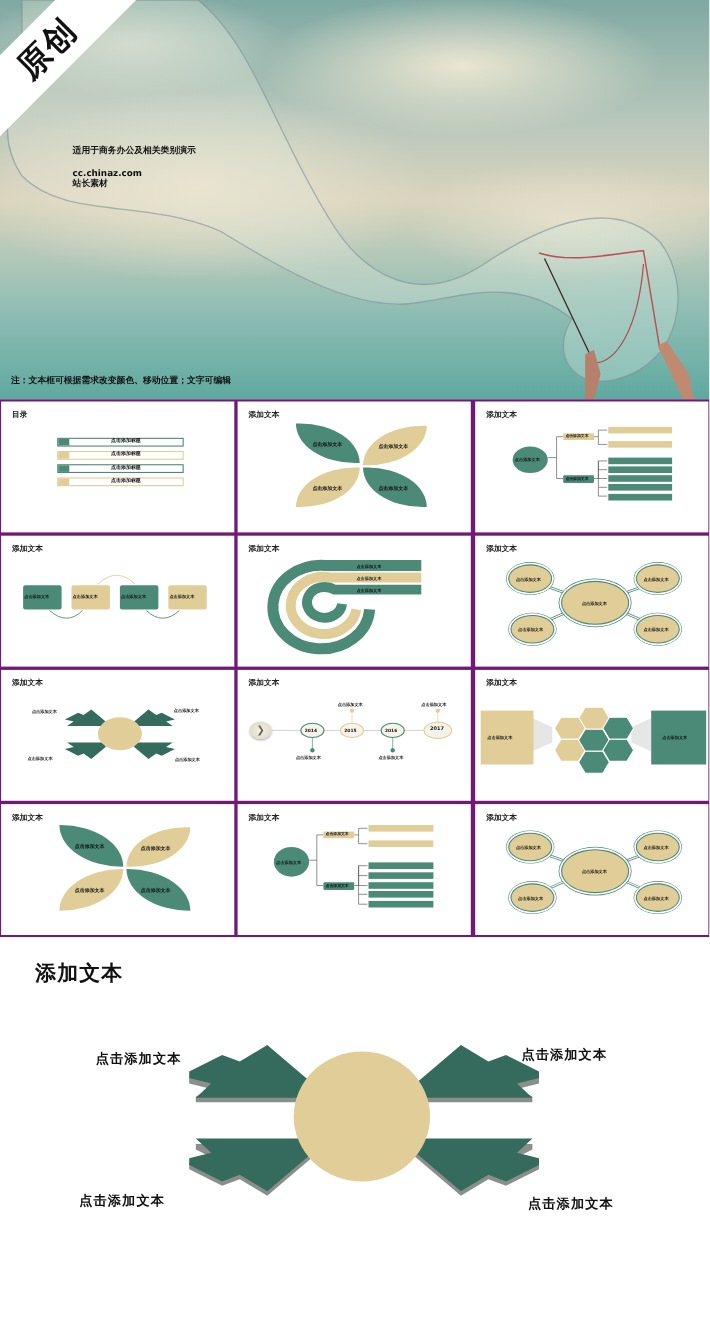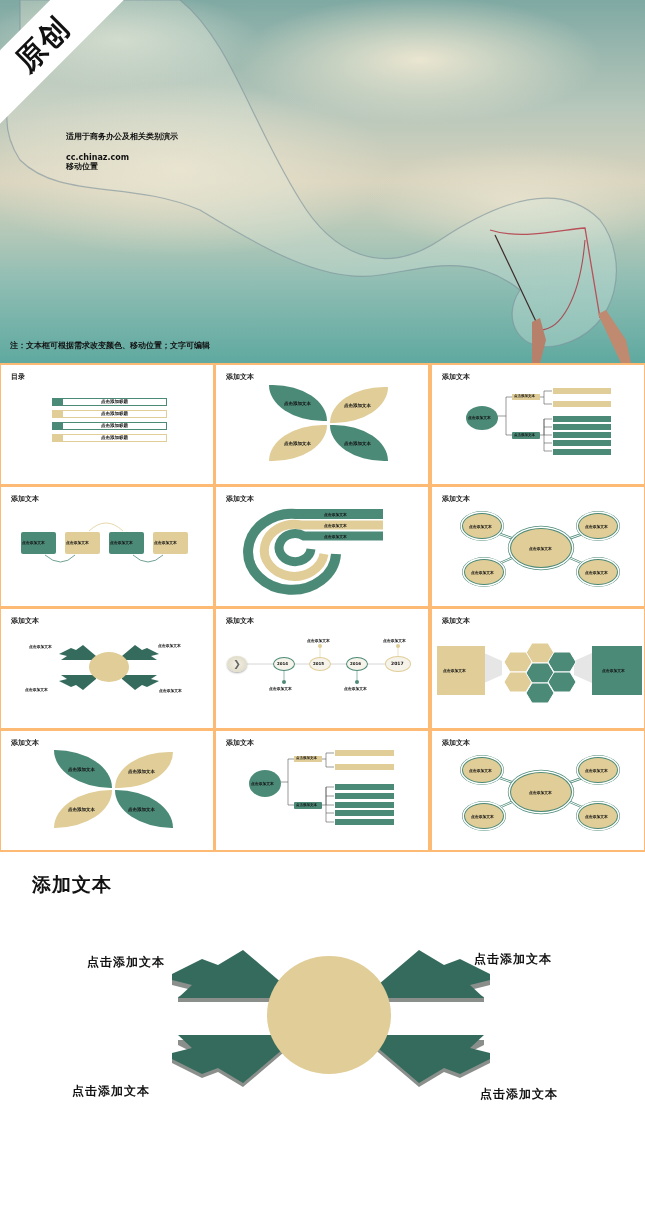--- a/index.html
+++ b/index.html
@@ -12,21 +12,21 @@
       radial-gradient(ellipse 200px 70px at 120px 40px, rgba(214,224,210,0.8), rgba(214,224,210,0) 70%),
       linear-gradient(180deg, #7fa9a3 0%, #b7c7bb 30%, #d8d3bd 50%, #8fbdb3 78%, #5fa9a0 100%);
   }
   .hero svg.bubble { position: absolute; left: 0; top: 0; }
   .badge { position: absolute; left: -48px; top: 14px; width: 190px; height: 52px; background: #ffffff; transform: rotate(-45deg); display: flex; align-items: center; justify-content: center; }
   .badge span { font-family: "DejaVu Sans", sans-serif; font-weight: bold; font-size: 30px; color: #111; transform: translateX(-6px); letter-spacing: 1px; }
   .hero-title { position: absolute; left: 66px; top: 118px; font-family: "DejaVu Sans", sans-serif; font-weight: bold; font-size: 18px; color: #111; letter-spacing: 2px; border-bottom: 1px solid #222; padding-right: 6px; line-height: 22px; }
   .hero-sub { position: absolute; left: 66px; font-size: 8px; font-weight: bold; color: #111; line-height: 10px; }
   .hero-note { position: absolute; left: 10px; top: 340px; font-size: 8px; font-weight: bold; color: #111; }
 
-  .grid { position: absolute; left: 0; top: 363px; width: 645px; height: 489px; background: #fdba74; }
+  .grid { position: absolute; left: 0; top: 363px; width: 645px; height: 489px; background: #701a75; }
   .slide { position: absolute; background: #fff; width: 212px; height: 119px; overflow: hidden; }
   .slide .st { position: absolute; left: 10px; top: 7px; font-size: 7px; font-weight: bold; color: #222; }
   .lbl { font-size: 4.5px; font-weight: bold; color: #111; white-space: nowrap; }
   .tan { background: #e0cd97; }
   .grn { background: #4c8a78; }
 
   .big { position: absolute; left: 0; top: 852px; width: 645px; height: 363px; background: #fff; }
   .big-title { position: absolute; left: 32px; top: 20px; font-size: 19px; font-weight: bold; color: #111; letter-spacing: 1px; }
   .big-lbl { position: absolute; font-size: 12px; font-weight: bold; color: #111; white-space: nowrap; letter-spacing: 1px; }
 </style>
@@ -46,21 +46,21 @@
     <path d="M495 235 L540 330" fill="none" stroke="#3c2a2a" stroke-width="1.2"></path>
     <path d="M540 330 C560 330 580 300 585 240" fill="none" stroke="#a94c55" stroke-width="1.1"></path>
     <path d="M532 322 l8 -4 l6 22 l-6 23 l-8 0 z" fill="#b6806a"></path>
     <path d="M598 314 l8 -4 l20 30 l5 23 l-10 0 z" fill="#c08a70"></path>
   </svg>
   <div class="badge">
       <span>原创</span>
     </div>
   <div class="hero-sub" style="top:132px">适用于商务办公及相关类别演示</div>
   <div class="hero-sub" style="top:153px">cc.chinaz.com</div>
-  <div class="hero-sub" style="top:162px">移动位置</div>
+  <div class="hero-sub" style="top:162px">站长素材</div>
   <div class="hero-note">注：文本框可根据需求改变颜色、移动位置；文字可编辑</div>
 </div>
 
 <div class="grid">
 
   <div class="slide" style="left:1px;top:2px">
     <div class="st">目录</div>
     <div style="position:absolute;left:51px;top:33px;width:115px;">
       <div style="display:flex;height:8px;border:1px solid #4c8a78;margin-bottom:4px">
           <div class="grn" style="width:10px"></div>

